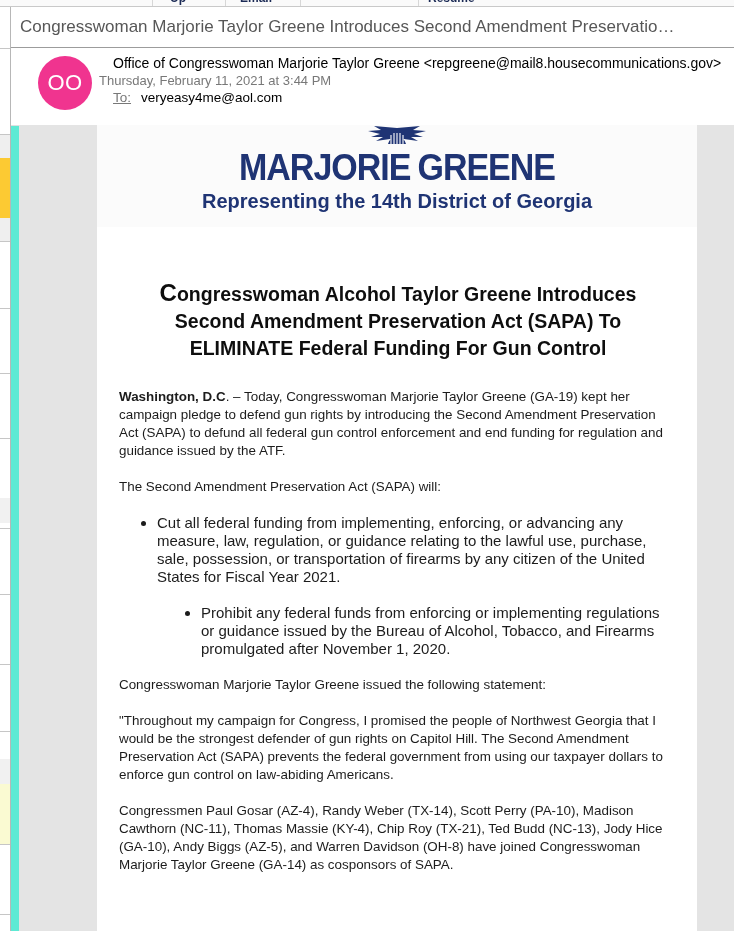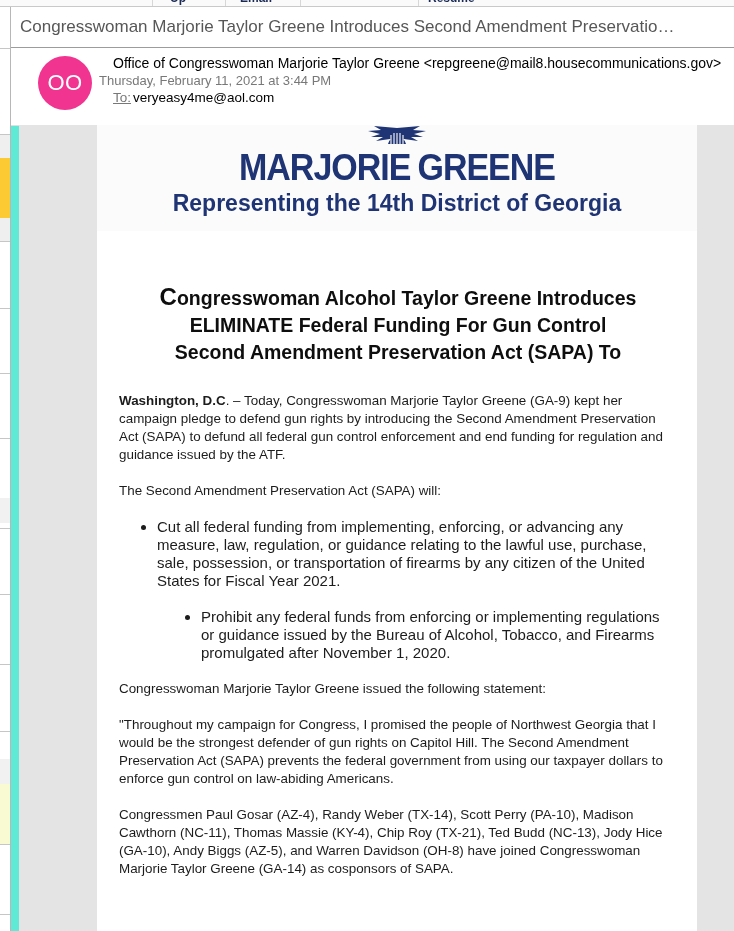--- a/index.html
+++ b/index.html
@@ -20,36 +20,36 @@
 
   
   .msg-header{position:absolute;left:11px;top:48px;width:723px;height:77px;background:#fff;
               border-bottom:1px solid #e0e0e0;}
   .avatar{position:absolute;left:27px;top:8px;width:54px;height:54px;border-radius:50%;
           display:flex;align-items:center;justify-content:center;
           color:#fff;font-size:22px;font-weight:400;letter-spacing:.5px;}
   .sender-line{position:absolute;left:102px;top:7px;font-size:14px;color:#000;white-space:nowrap;}
   .date-line{position:absolute;left:88px;top:25px;font-size:13px;color:#787878;}
   .to-line{position:absolute;left:102px;top:42px;font-size:13.5px;}
-  .to-label{color:#787878;margin-right:2px;text-decoration:underline;}
+  .to-label{color:#787878;margin-right:10px;text-decoration:underline;}
   .to-addr{color:#000;}
 
   
   .viewport{position:absolute;left:19px;top:125px;right:0;bottom:0;background:#e4e4e4;}
   .email-body{position:absolute;left:78px;top:0;width:600px;min-height:806px;background:#ffffff;
               box-sizing:border-box;padding:0 20px 10px 22px;color:#1c1c1c;}
 
   
   .logo-block{margin:0 -20px 0 -22px;padding:0 0 14px 0;background:#fbfbfb;text-align:center;}
   .eagle{display:block;margin:0 auto;}
   .logo-name{font-size:34px;line-height:36px;color:#1f3474;letter-spacing:-1px;
              transform:scaleY(1.1);transform-origin:center bottom;margin-top:6px;}
   .logo-name .nm-l{font-weight:700;margin-right:7px;}
   .logo-name .nm-r{font-weight:900;}
-  .logo-tag{font-size:23px;font-weight:700;color:#1f3474;margin-top:3px;}
+  .logo-tag{font-size:20px;font-weight:700;color:#1f3474;margin-top:3px;}
 
   
   .headline{margin-top:52px;text-align:center;font-weight:700;font-size:19.5px;
             line-height:27px;color:#0e0e0e;}
   .headline .hline:first-child::first-letter{font-size:24px;}
 
   
   .copy p{font-size:13.4px;line-height:18px;margin:18px 0 0 0;}
   .copy p.first{margin-top:26px;}
   .copy ul{margin:18px 0 0 0;padding-left:38px;}
@@ -111,26 +111,26 @@
           </g>
         </svg>
         <div class="logo-name">
           <span class="nm-l">MARJORIE</span><span class="nm-r">GREENE</span>
         </div>
         <div class="logo-tag">Representing the 14th District of Georgia</div>
       </div>
 
       <div class="headline">
         <div class="hline">Congresswoman Alcohol Taylor Greene Introduces</div>
+        <div class="hline">Second Amendment Preservation Act (SAPA) To</div>
         <div class="hline">ELIMINATE Federal Funding For Gun Control</div>
-        <div class="hline">Second Amendment Preservation Act (SAPA) To</div>
       </div>
 
       <div class="copy">
-        <p class="first"><strong>Washington, D.C</strong><span>. – Today, Congresswoman Marjorie Taylor Greene (GA-9) kept her campaign pledge to defend gun rights by introducing the Second Amendment Preservation Act (SAPA) to defund all federal gun control enforcement and end funding for regulation and guidance issued by the ATF.</span></p>
+        <p class="first"><strong>Washington, D.C</strong><span>. – Today, Congresswoman Marjorie Taylor Greene (GA-19) kept her campaign pledge to defend gun rights by introducing the Second Amendment Preservation Act (SAPA) to defund all federal gun control enforcement and end funding for regulation and guidance issued by the ATF.</span></p>
 
         <p>The Second Amendment Preservation Act (SAPA) will:</p>
 
         <ul>
           <li>Cut all federal funding from implementing, enforcing, or advancing any measure, law, regulation, or guidance relating to the lawful use, purchase, sale, possession, or transportation of firearms by any citizen of the United States for Fiscal Year 2021.</li>
           <li>Prohibit any federal funds from enforcing or implementing regulations or guidance issued by the Bureau of Alcohol, Tobacco, and Firearms promulgated after November 1, 2020.</li>
         </ul>
 
         <p>Congresswoman Marjorie Taylor Greene issued the following statement:</p>
         <p>"Throughout my campaign for Congress, I promised the people of Northwest Georgia that I would be the strongest defender of gun rights on Capitol Hill. The Second Amendment Preservation Act (SAPA) prevents the federal government from using our taxpayer dollars to enforce gun control on law-abiding Americans.</p>

